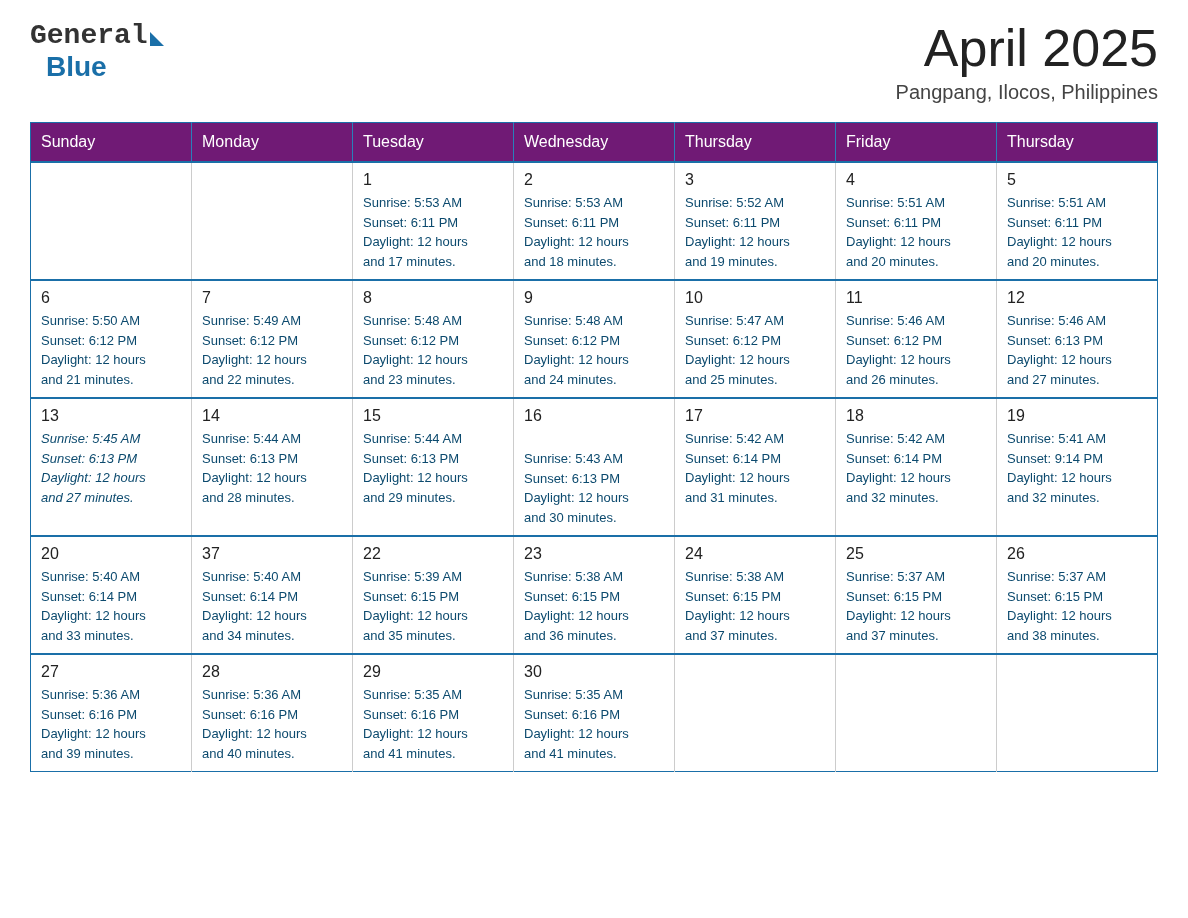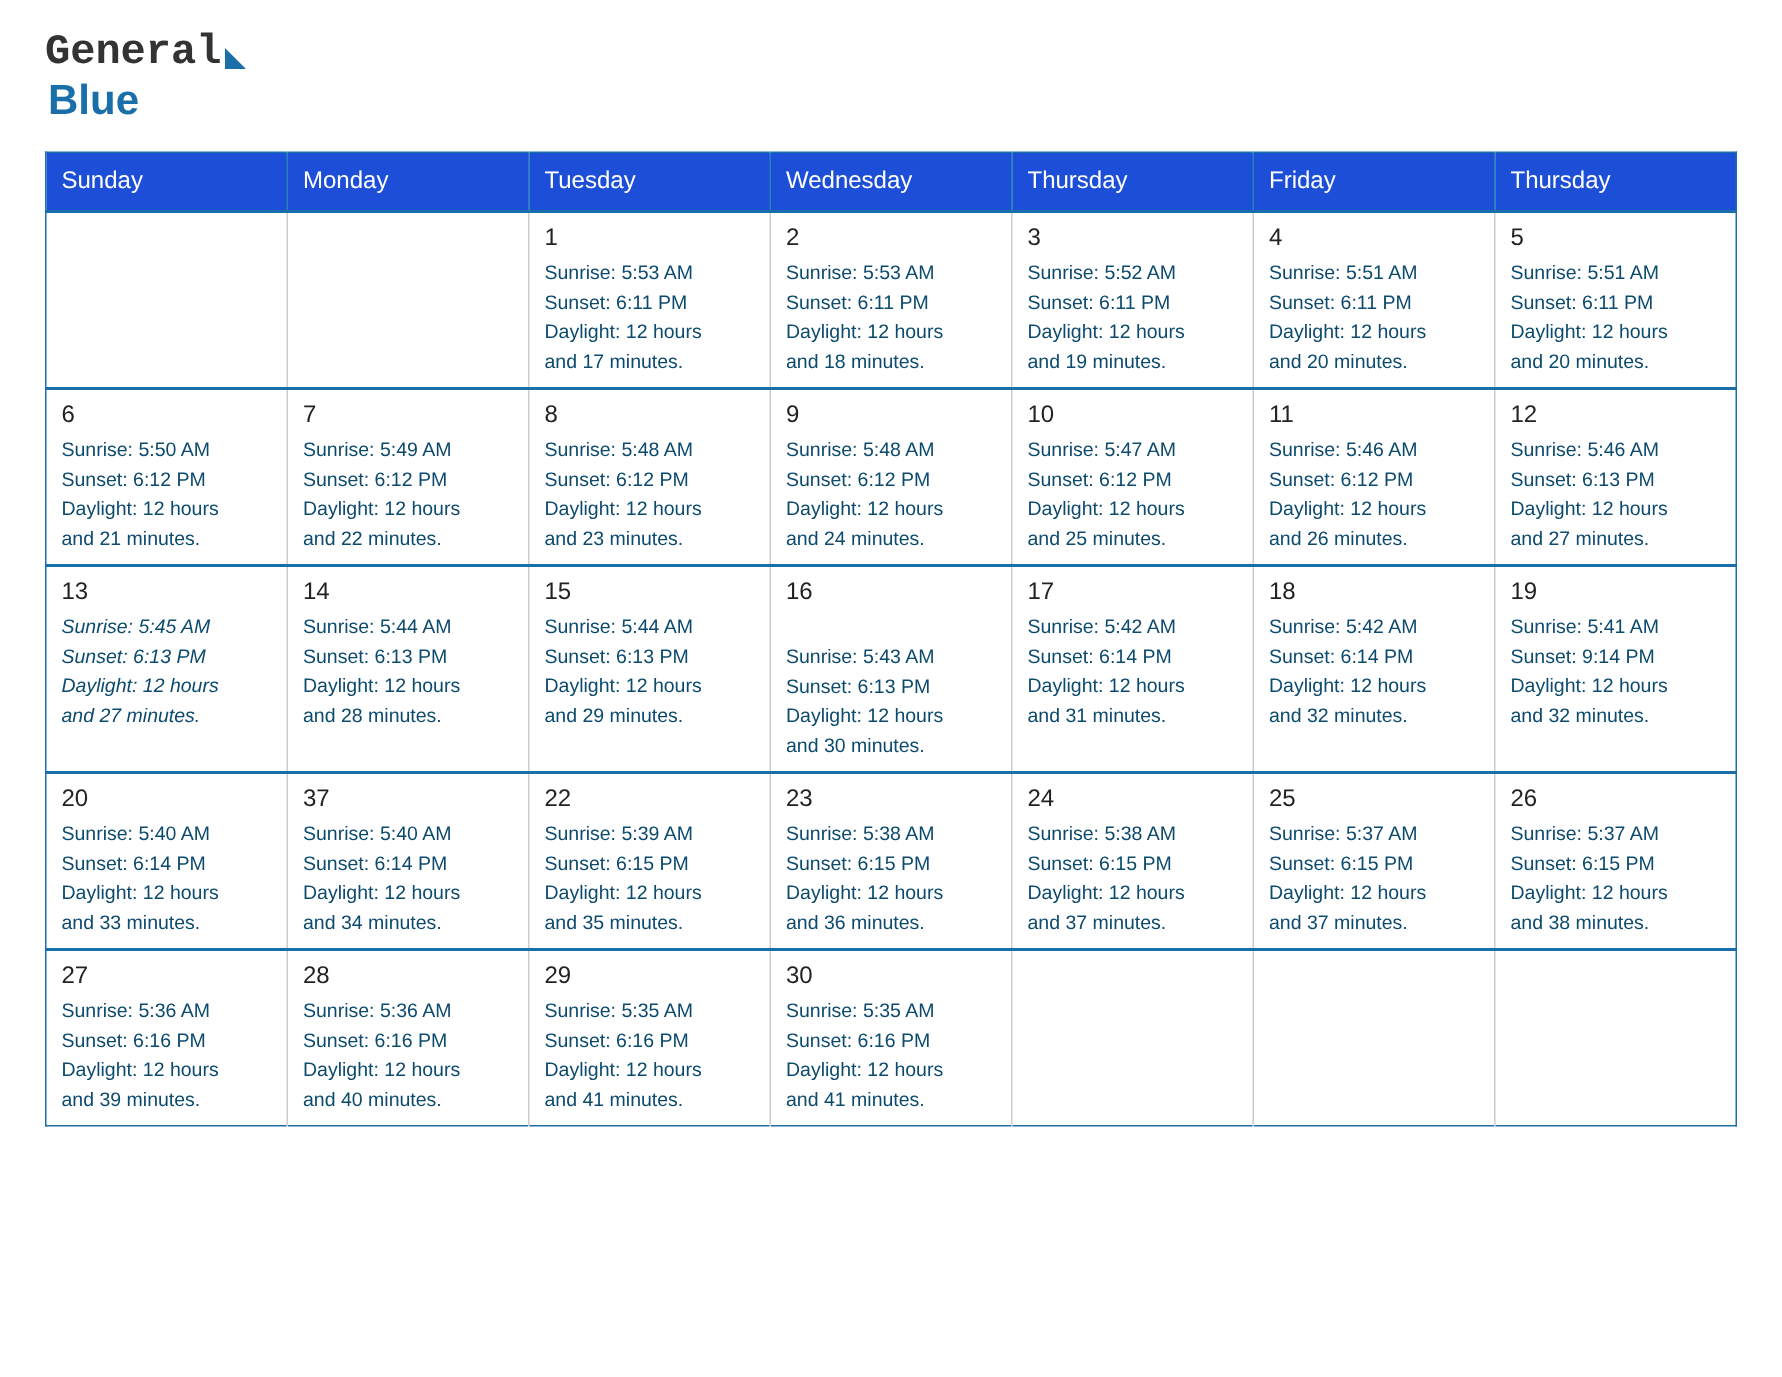--- a/index.html
+++ b/index.html
@@ -28,21 +28,21 @@
       border-left: 14px solid #1a6fa8;
       border-top: 14px solid transparent;
       border-bottom: 0px solid transparent;
       margin-left: 2px;
       margin-top: 6px;
     }
     .logo-blue {
       font-size: 28px;
       font-weight: bold;
       color: #1a6fa8;
-      margin-left: 2px;
+      margin-left: 16px;
     }
     .logo-wrapper {
       display: flex;
       flex-direction: column;
       align-items: flex-start;
     }
     .logo-line1 {
       display: flex;
       align-items: center;
       font-family: Liberation Mono, monospace;
@@ -60,21 +60,21 @@
       font-size: 20px;
       color: #444;
       margin-top: 4px;
     }
     table {
       width: 100%;
       border-collapse: collapse;
       border: 1px solid #1a6fa8;
     }
     thead tr {
-      background-color: #1d4ed8;
+      background-color: #701a75;
     }
     thead th {
       color: #fff;
       font-size: 16px;
       font-weight: normal;
       padding: 10px 10px;
       text-align: left;
       border-right: 1px solid #2980b9;
     }
     thead th:last-child {
@@ -114,20 +114,24 @@
 </head>
 <body>
 
 <div class="header">
   <div class="logo-wrapper">
     <div class="logo-line1">
       <span class="logo-text-general">General</span>
       <span class="logo-arrow"></span>
     </div>
     <span class="logo-blue">Blue</span>
+  </div>
+  <div class="title-block">
+    <div class="month-year">April 2025</div>
+    <div class="location">Pangpang, Ilocos, Philippines</div>
   </div>
 </div>
 
 <table>
   <thead>
     <tr>
     <th>Sunday</th>
         <th>Monday</th>
         <th>Tuesday</th>
         <th>Wednesday</th>

